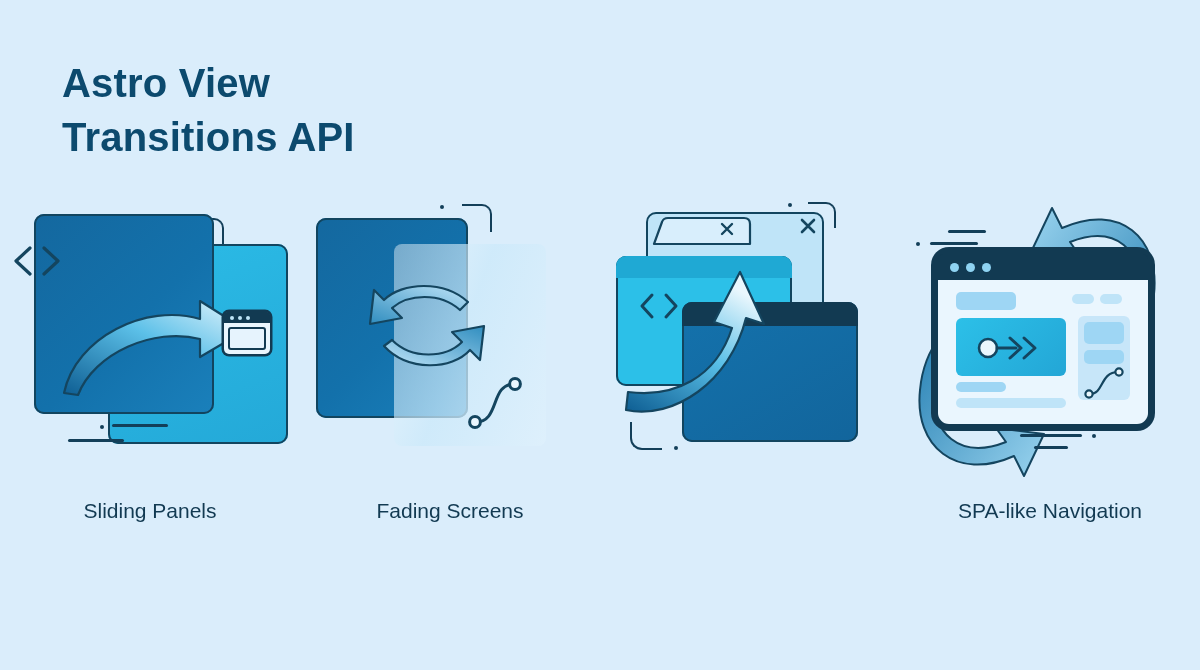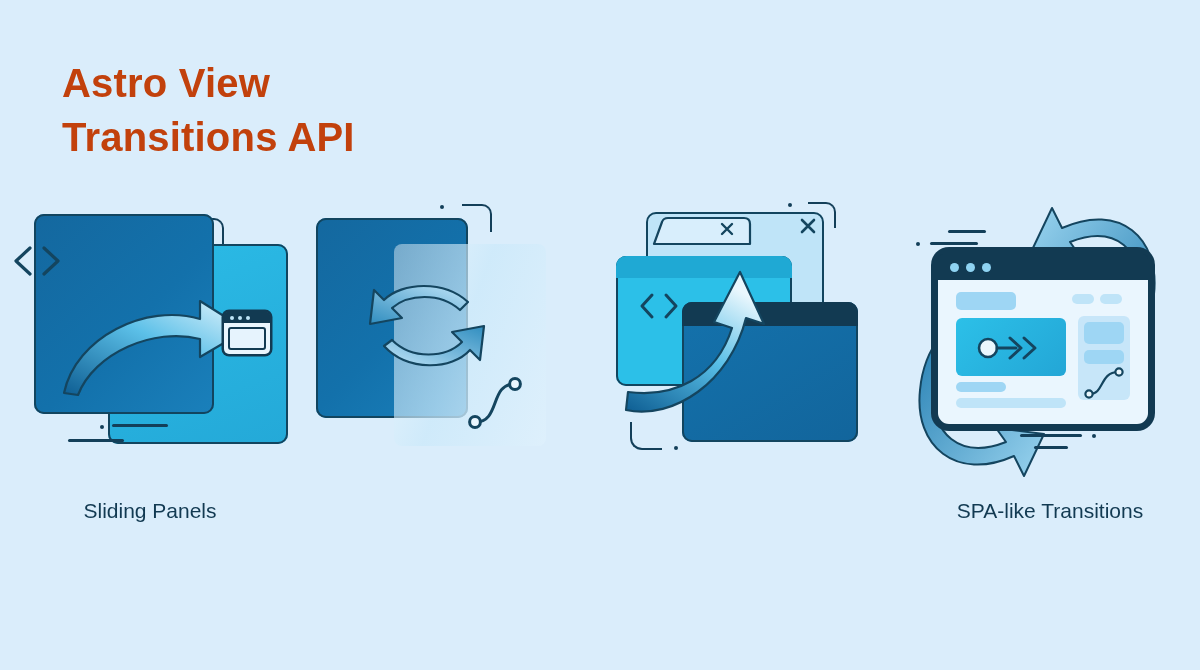--- a/index.html
+++ b/index.html
@@ -8,21 +8,21 @@
     background:#daedfb;
     font-family:"Liberation Sans","DejaVu Sans",sans-serif;
     overflow:hidden;position:relative;
   }
   #page{position:relative;width:1200px;height:670px;}
 
   
   .title{
     position:absolute;left:62px;top:56px;
     font-size:40px;font-weight:bold;line-height:1.35;
-    color:#c2410c;letter-spacing:.2px;
+    color:#0c4a6e;letter-spacing:.2px;
     white-space:pre-line;
   }
 
   
   .cards{position:absolute;left:0;top:196px;width:1200px;height:400px;display:flex;}
   .card{flex:1 1 0;position:relative;}
   .art{position:relative;width:100%;height:290px;}
   .caption{
     position:absolute;top:300px;left:0;width:100%;
     text-align:center;font-size:21px;color:#123a52;
@@ -138,20 +138,21 @@
           <path d="M102,20 C78,-2 36,0 18,18 L8,8 L4,42 L36,36 L26,26 C42,12 74,10 94,28 Z" fill="url(#c2a)" stroke="#14455f" stroke-width="2.2" stroke-linejoin="round"></path>
           <path d="M18,64 C42,90 86,88 104,68 L114,78 L118,44 L86,50 L96,60 C80,76 46,78 26,58 Z" fill="url(#c2b)" stroke="#14455f" stroke-width="2.2" stroke-linejoin="round"></path>
         </svg>
 
         <svg style="position:absolute;left:166px;top:176px;" width="60" height="62" viewBox="0 0 60 62">
           <path d="M10,50 C34,50 24,12 48,12" fill="none" stroke="#14455f" stroke-width="3"></path>
           <circle cx="9" cy="50" r="5.4" fill="#eaf6fe" stroke="#14455f" stroke-width="3"></circle>
           <circle cx="49" cy="12" r="5.4" fill="#eaf6fe" stroke="#14455f" stroke-width="3"></circle>
         </svg>
       </div>
+      <div class="caption">Fading Screens</div>
     </div>
 
     <div class="card">
       <div class="art">
 
         <div class="bracket" style="left:208px;top:6px;width:26px;height:24px;border-left:none;border-bottom:none;border-radius:0 10px 0 0;"></div>
         <div class="dot" style="left:188px;top:7px;"></div>
 
         <div class="panel outline" style="left:46px;top:16px;width:178px;height:130px;background:#bfe4f8;">
         </div>
@@ -249,17 +250,17 @@
           </svg>
 
           <div class="blk" style="left:18px;top:128px;width:50px;height:10px;"></div>
           <div class="blk l" style="left:18px;top:144px;width:110px;height:10px;"></div>
         </div>
 
         <div class="dash" style="left:120px;top:238px;width:62px;"></div>
         <div class="dash" style="left:134px;top:250px;width:34px;"></div>
         <div class="dot" style="left:192px;top:238px;"></div>
       </div>
-      <div class="caption">SPA-like Transitions</div>
+      <div class="caption">SPA-like Navigation</div>
     </div>
 
   </div>
 </div>
 
 </body></html>

